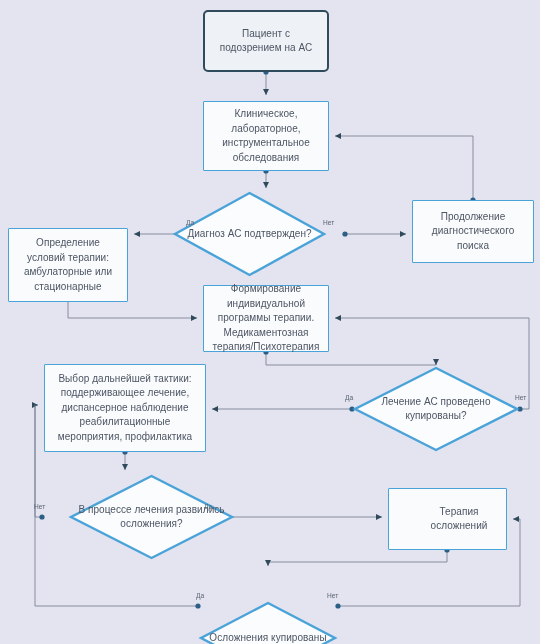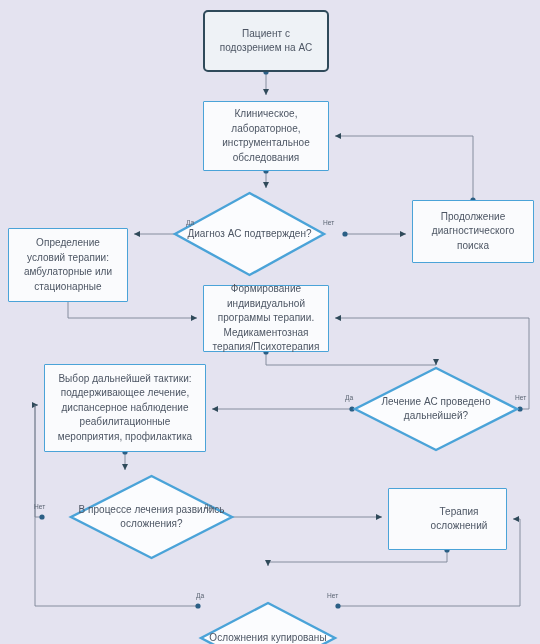--- a/index.html
+++ b/index.html
@@ -161,21 +161,21 @@
   </div>
 
   <div class="node process" style="left:44px; top:364px; width:162px; height:88px;align-items:center;">
     <span>Выбор дальнейшей тактики: поддерживающее лечение, диспансерное наблюдение реабилитационные мероприятия, профилактика</span>
   </div>
 
   <div class="node decision" style="left:352px; top:365px; width:168px; height:88px;">
     <svg width="168" height="88">
       <polygon points="84,3 165,44 84,85 3,44" fill="#fbfcfe" stroke="#4aa3d8" stroke-width="2.4"></polygon>
     </svg>
-    <span class="dlabel">Лечение АС проведено дальнейшей?</span>
+    <span class="dlabel">Лечение АС проведено купированы?</span>
   </div>
 
   <div class="node decision" style="left:42px; top:473px; width:167px; height:88px;margin-left:26px;">
     <svg width="167" height="88">
       <polygon points="83.5,3 164,44 83.5,85 3,44" fill="#fbfcfe" stroke="#4aa3d8" stroke-width="2.4"></polygon>
     </svg>
     <span class="dlabel">В процессе лечения развились осложнения?</span>
   </div>
 
   <div class="node process" style="left:388px; top:488px; width:119px; height:62px;padding-left:31px;">

